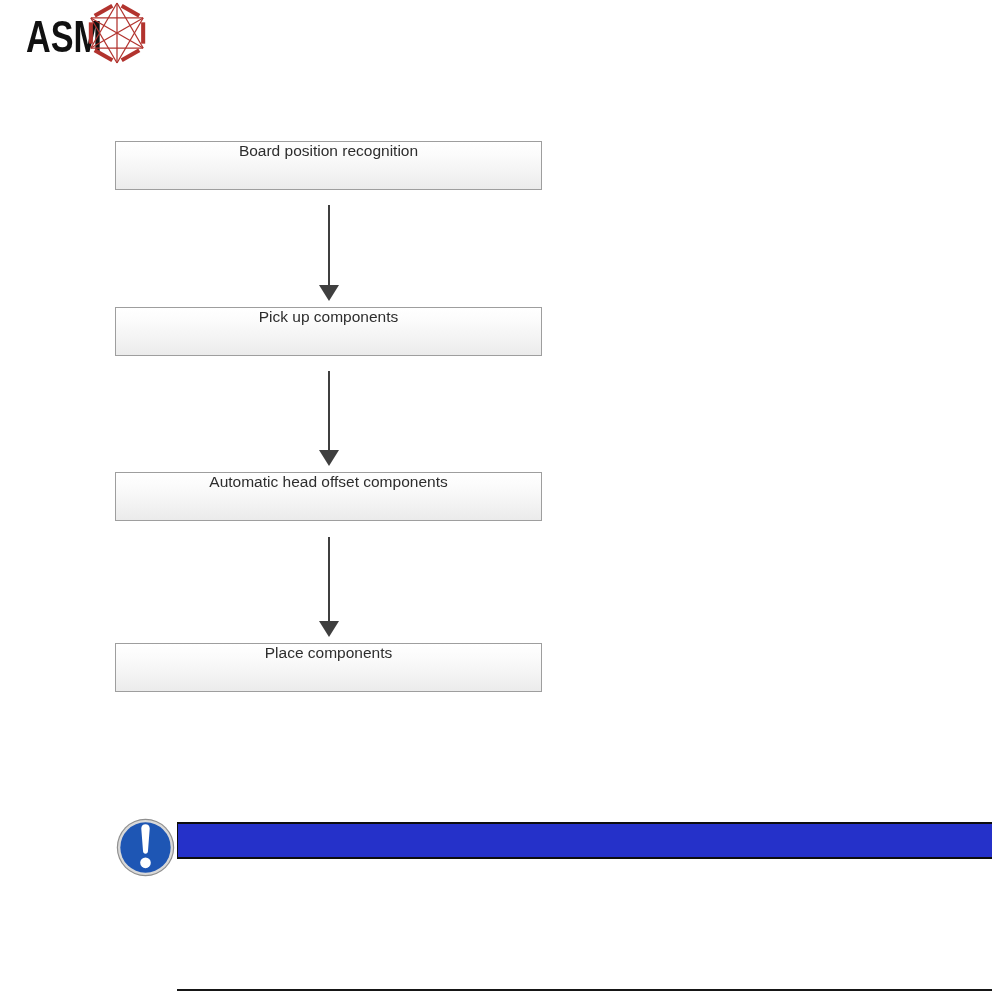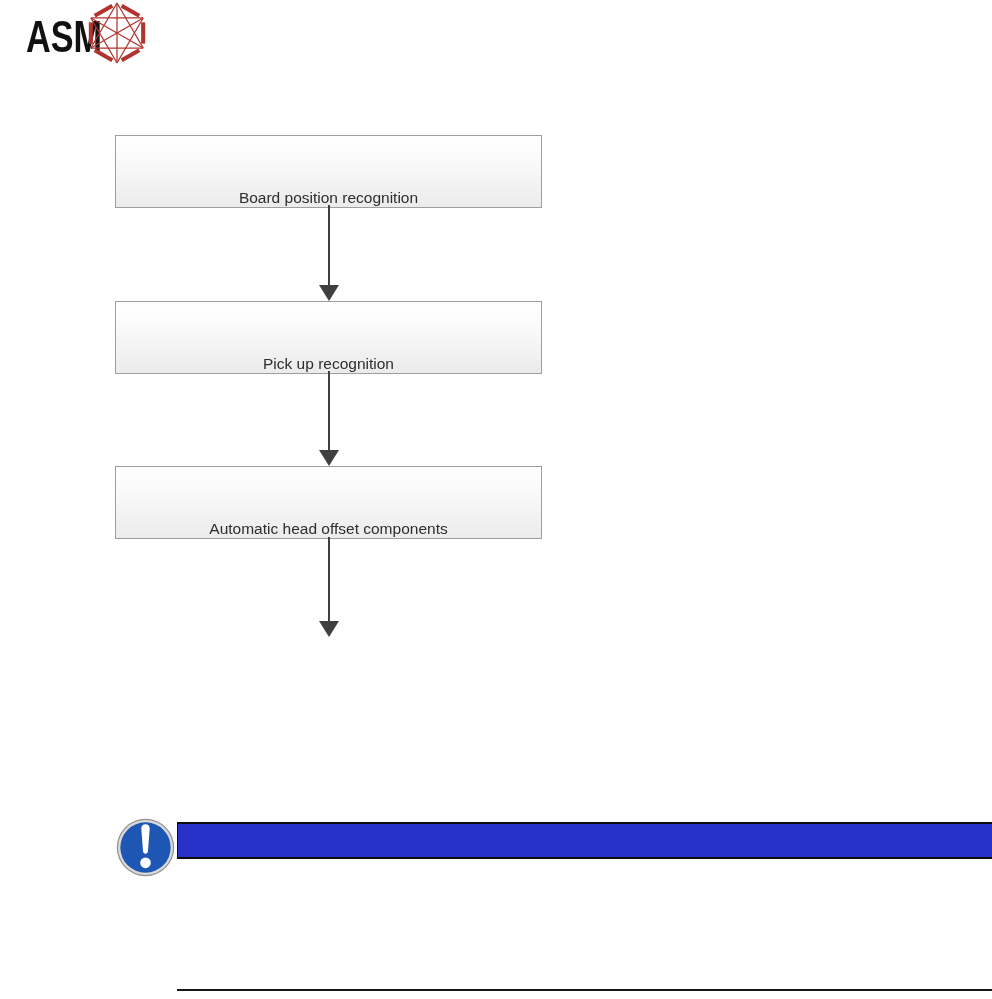--- a/index.html
+++ b/index.html
@@ -26,27 +26,28 @@
     line-height: 1;
     margin-top: 2px;
   }
   .logo-mark { position: absolute; left: 86px; top: 0px; width: 62px; height: 66px; }
 
   
   .flow-box {
     position: absolute;
     left: 115px;
     width: 427px;
-    height: 73px;
+    height: 49px;
     border: 1px solid #9e9e9e;
     background: linear-gradient(180deg, #ffffff 0%, #fbfbfb 28%, #f4f4f4 62%, #ebebeb 100%);
     display: flex;
-    align-items: flex-end;
+    align-items: flex-start;
     justify-content: center;
     box-sizing: border-box;
+    margin-top: 6px;
   }
   .flow-box span {
     font-size: 15.5px;
     color: #2d2d2d;
   }
   .box1 { top: 135px; }
   .box2 { top: 301px; }
   .box3 { top: 466px; }
   .box4 { top: 637px; }
 
@@ -135,37 +136,40 @@
   <div class="flow-box box1">
     <span>Board position recognition</span>
   </div>
 
   <div class="flow-arrow arrow1">
     <div class="shaft"></div>
     <div class="head"></div>
   </div>
 
   <div class="flow-box box2">
-    <span>Pick up recognition</span>
+    <span>Pick up components</span>
   </div>
 
   <div class="flow-arrow arrow2">
     <div class="shaft"></div>
     <div class="head"></div>
   </div>
 
   <div class="flow-box box3">
     <span>Automatic head offset components</span>
   </div>
 
   <div class="flow-arrow arrow3">
     <div class="shaft"></div>
     <div class="head"></div>
   </div>
 
+  <div class="flow-box box4">
+    <span>Place components</span>
+  </div>
 
   <svg class="notice-icon" viewBox="0 0 60 60" xmlns="http://www.w3.org/2000/svg">
     <circle cx="30" cy="30" r="29.2" fill="#8f8f8f"></circle>
     <circle cx="30" cy="30" r="28" fill="#d9d9d9"></circle>
     <circle cx="30" cy="30" r="25.6" fill="#1e56b4"></circle>
     <path fill="#ffffff" d="M25.7,10.6 C25.7,7.9 27.5,6.3 30,6.3 C32.5,6.3 34.3,7.9 34.3,10.6
       L32.5,33.8 C32.4,35.3 31.4,36.3 30,36.3 C28.6,36.3 27.6,35.3 27.5,33.8 Z"></path>
     <circle cx="30" cy="45.6" r="5.4" fill="#ffffff"></circle>
   </svg>
   <div class="notice-bar"></div>

